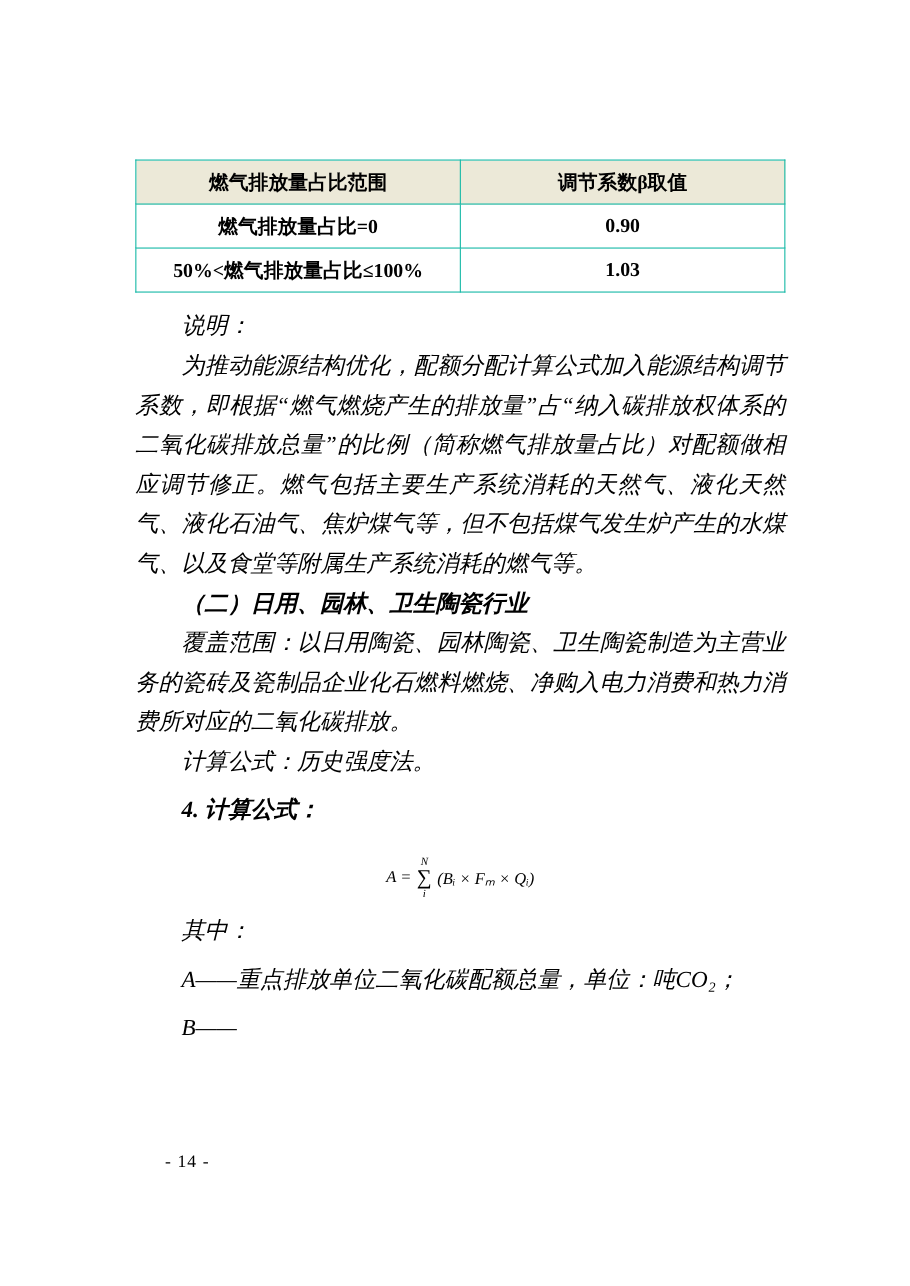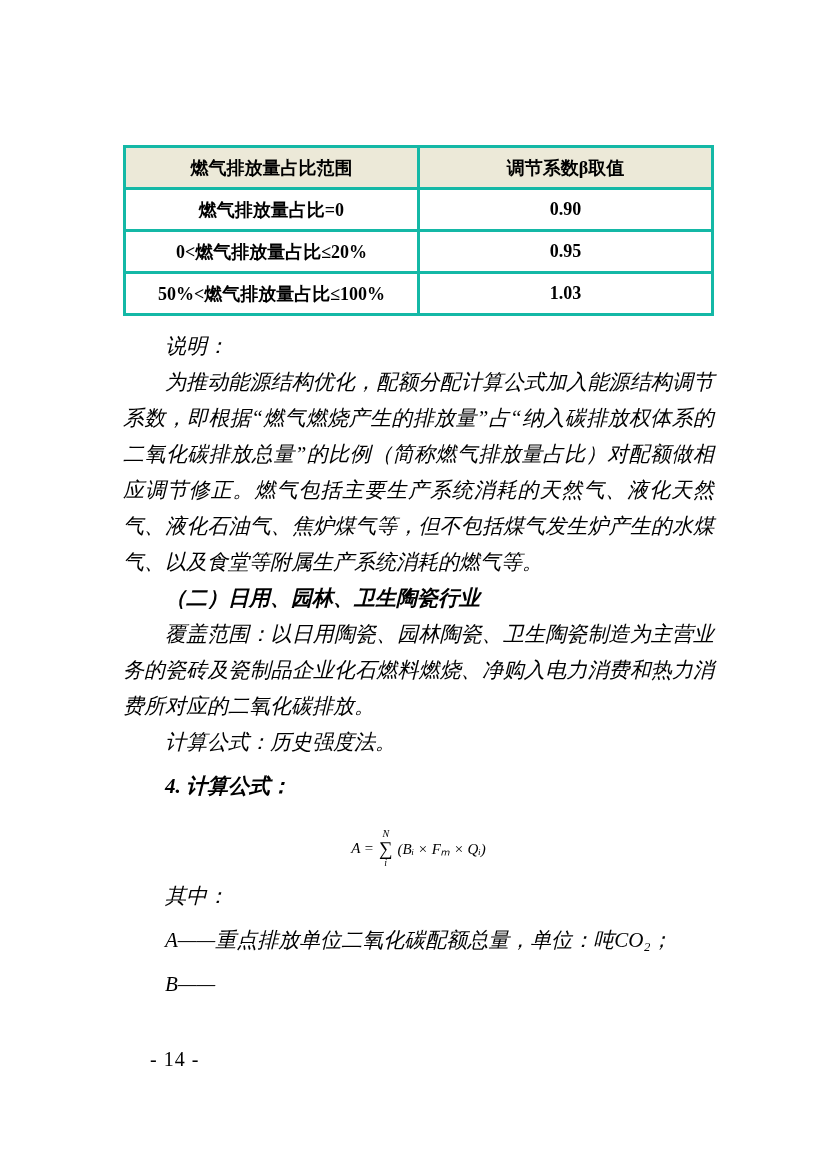--- a/index.html
+++ b/index.html
@@ -22,21 +22,21 @@
     top: 145px;
     width: 591px;
   }
   table.factor-table {
     width: 100%;
     border-collapse: collapse;
     table-layout: fixed;
   }
   table.factor-table th,
   table.factor-table td {
-    border: 3px solid #14b8a6;
+    border: 1px solid #14b8a6;
     height: 39px;
     text-align: center;
     vertical-align: middle;
     font-weight: bold;
     font-size: 18px;
     padding: 0;
   }
   table.factor-table th {
     background: #ece9d8;
   }
@@ -84,45 +84,41 @@
     line-height: 19px;
     font-style: normal;
   }
   .wide-line {
     line-height: 44px;
   }
   .page-number {
     position: absolute;
     left: 150px;
     top: 1048px;
-    font-size: 20px;
+    font-size: 16px;
     letter-spacing: 1px;
   }
 </style>
 </head>
 <body>
 
 <div class="page">
   <div class="content">
 
     <table class="factor-table">
       <thead>
         <tr>
           <th>燃气排放量占比范围</th>
           <th>调节系数β取值</th>
         </tr>
       </thead>
       <tbody>
         <tr>
           <td>燃气排放量占比=0</td>
           <td>0.90</td>
-        </tr>
-        <tr>
-          <td>0&lt;燃气排放量占比≤20%</td>
-          <td>0.95</td>
         </tr>
         <tr>
           <td>50%&lt;燃气排放量占比≤100%</td>
           <td>1.03</td>
         </tr>
       </tbody>
     </table>
 
     <p class="body note">说明：</p>
 

